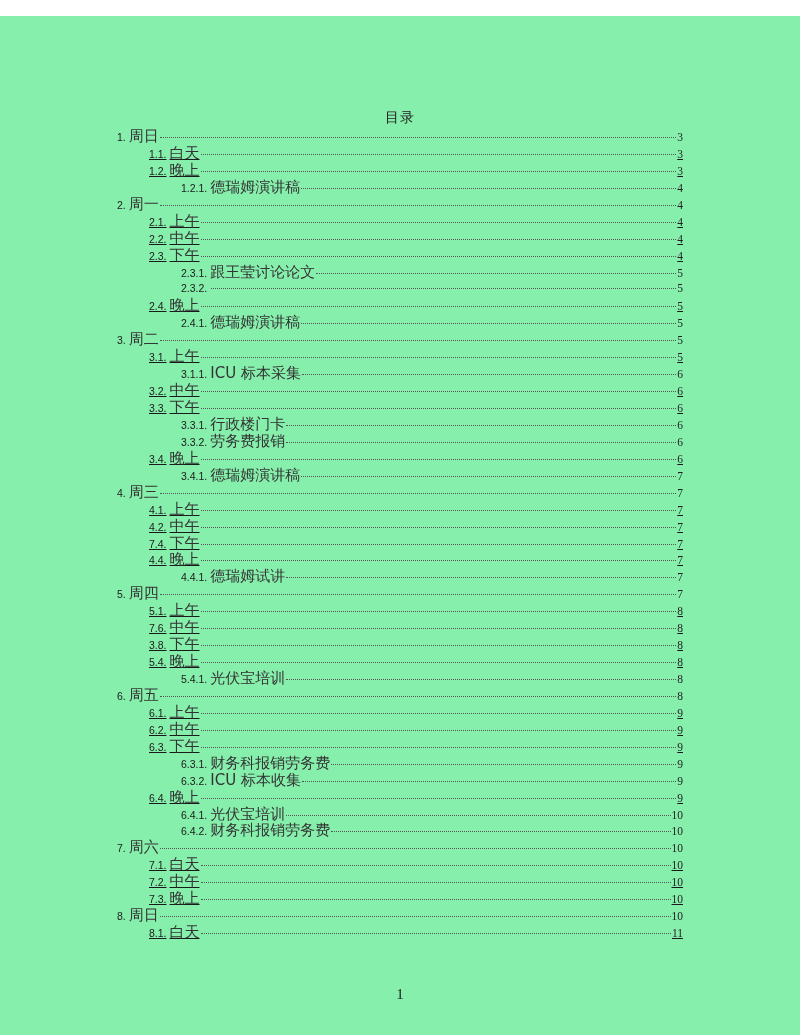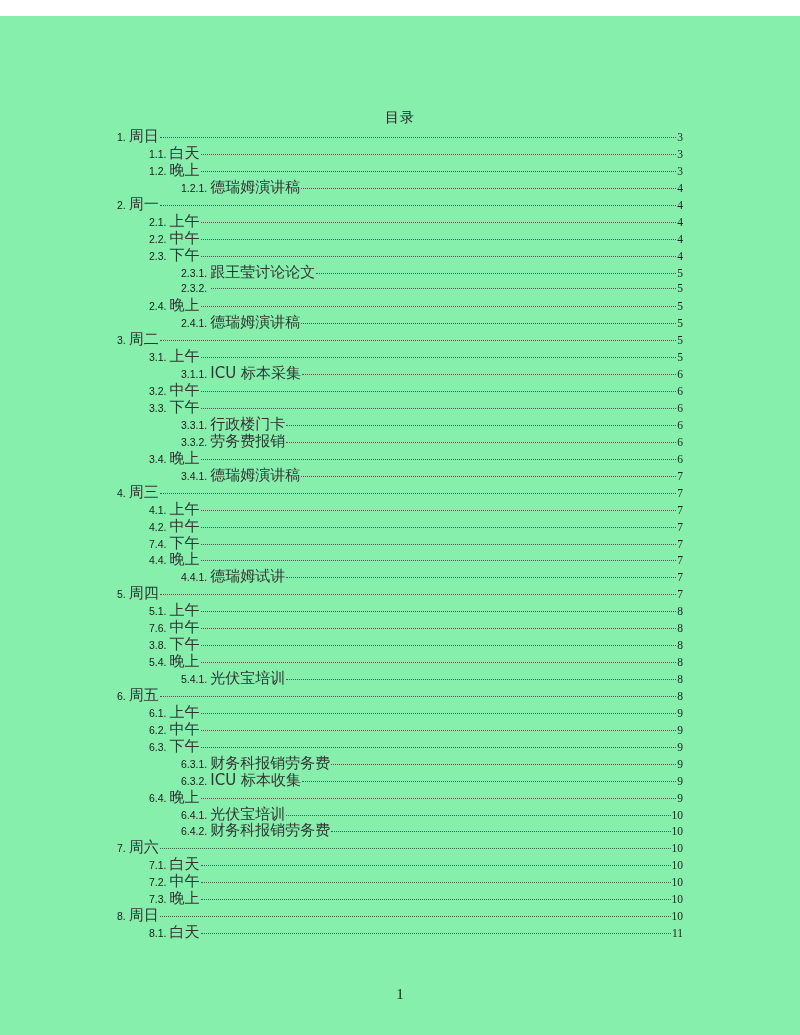--- a/index.html
+++ b/index.html
@@ -40,21 +40,21 @@
     }
     .toc-row {
       display: flex;
       align-items: baseline;
       height: 16.95px;
       line-height: 16.95px;
       font-size: 11px;
       white-space: nowrap;
       cursor: pointer;
     }
-    .toc-row.l2 { padding-left: 32px; }
+    .toc-row.l2 { padding-left: 32px; text-decoration: underline; }
     .toc-row.l3 { padding-left: 64px; }
     .toc-num {
       font-family: "Liberation Sans", sans-serif;
       font-size: 10.5px;
       color: #1a1a1a;
       margin-right: 3px;
     }
     .toc-text {
       font-family: "DejaVu Sans", sans-serif;
       font-size: 15px;

